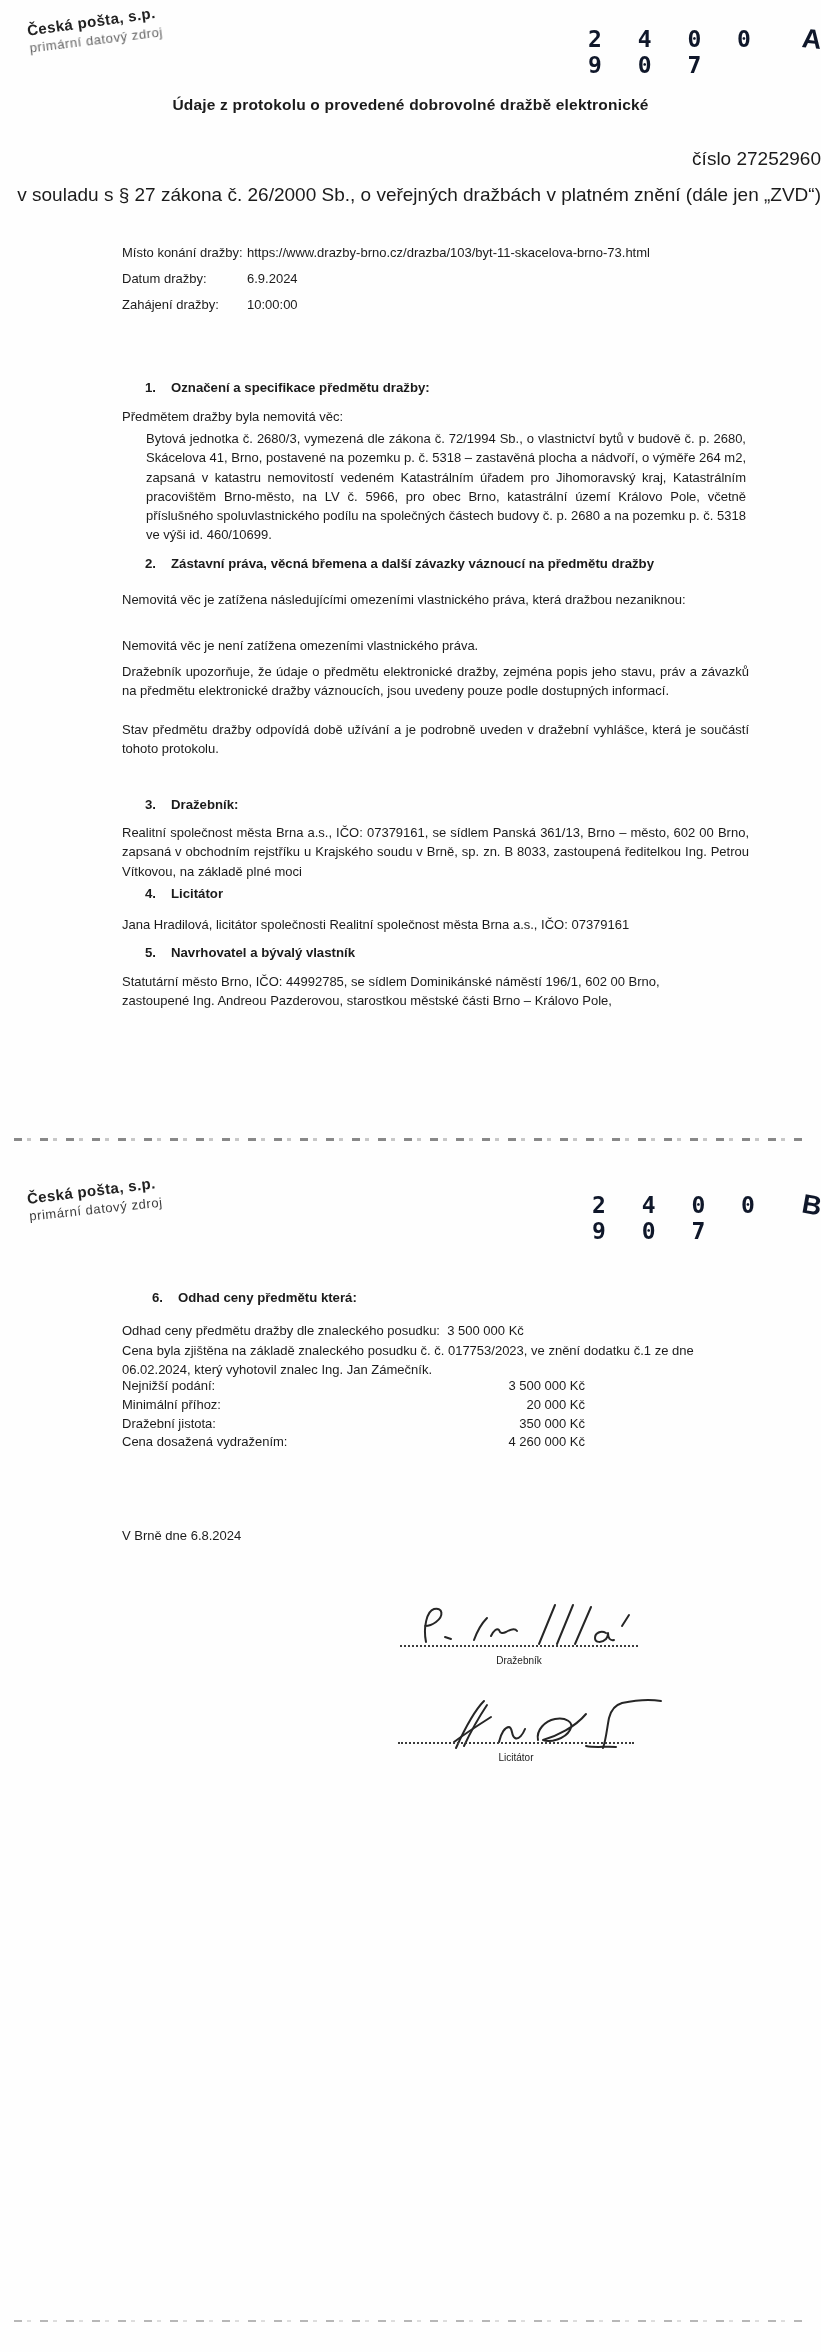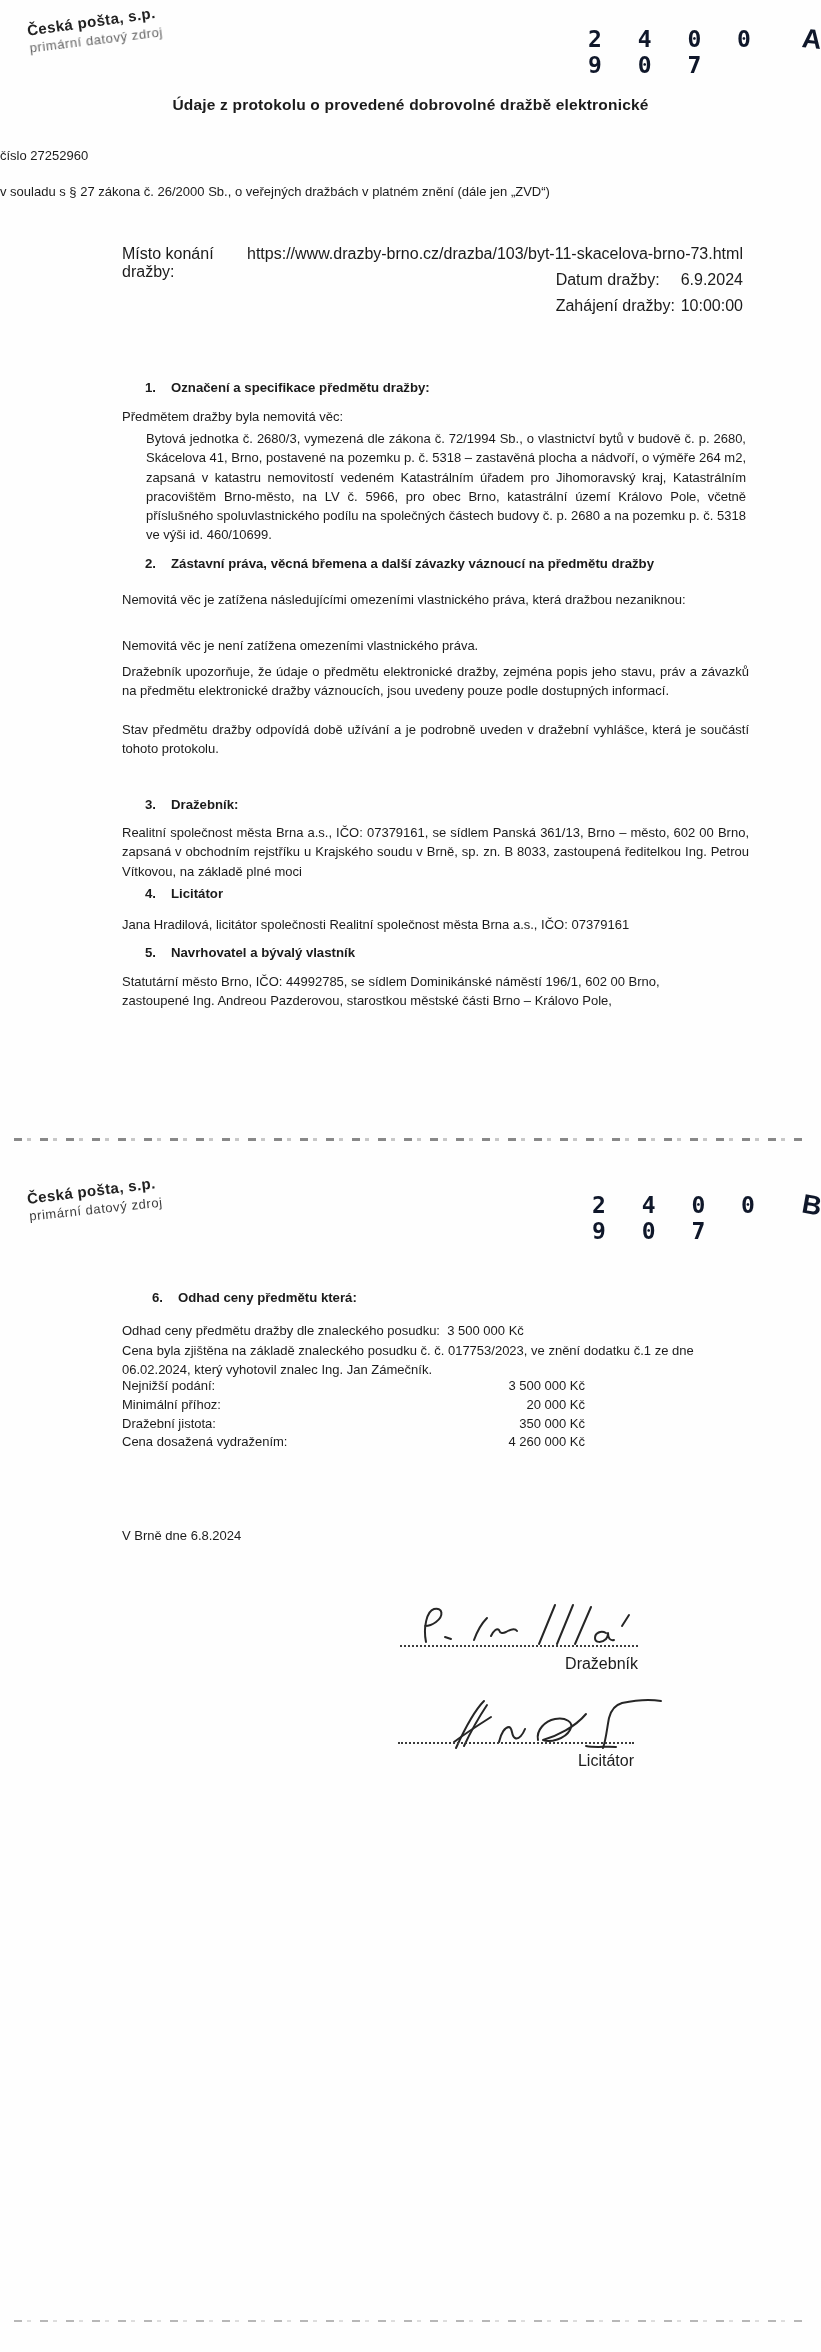--- a/index.html
+++ b/index.html
@@ -17,44 +17,44 @@
   .posta{transform:rotate(-8deg);transform-origin:left top;color:#222;}
   .posta .l1{font-size:15px;font-weight:bold;letter-spacing:.4px;}
   .posta .l2{font-size:13px;margin-top:3px;color:#3a3a3a;letter-spacing:.6px;transform:rotate(1deg);}
   .posta.cut .l2{opacity:.8;filter:blur(.3px);}
   
   .docnum{display:flex;align-items:flex-start;color:#0f172a;}
   .docnum .digits{font-family:"DejaVu Sans Mono", monospace;font-weight:bold;font-size:23px;letter-spacing:11px;}
   .docnum .letter{font-weight:900;font-size:27px;margin-left:2px;transform:rotate(6deg);line-height:1;}
   
   .title{left:0;right:0;text-align:center;font-size:15.5px;font-weight:bold;letter-spacing:.2px;}
-  .subtitle,.law{left:0;right:0;text-align:left;font-size:13px;}
+  .subtitle,.law{left:0;right:0;text-align:right;font-size:19px;}
   
-  .kv-row{display:flex;font-size:16px;height:26px;align-items:flex-start;justify-content:flex-end;}
+  .kv-row{display:flex;font-size:13px;height:26px;align-items:flex-start;}
   .kv-row .k{width:125px;flex:none;}
   .kv-row .v{white-space:nowrap;}
   .heading{display:flex;font-size:13.2px;font-weight:bold;}
   .heading .num{width:26px;flex:none;}
   .para{font-size:13px;line-height:19.3px;}
   .just{text-align:justify;}
   .price-row{display:flex;font-size:13px;height:18.8px;}
   .price-row .k{width:298px;flex:none;}
   .price-row .v{width:165px;text-align:right;white-space:nowrap;}
   .prewrap{white-space:pre-wrap;}
   
   .pagebreak{
     height:3px;
     background:
       repeating-linear-gradient(90deg, rgba(45,45,45,.75) 0 8px, rgba(45,45,45,0) 8px 13px, rgba(45,45,45,.35) 13px 17px, rgba(45,45,45,0) 17px 26px);
     opacity:.75;
   }
   .pagebreak.faint{opacity:.45;height:2px;}
   
   .dotline{border-bottom:2px dotted #3c3c3c;height:0;}
-  .siglabel{font-size:16px;text-align:right;}
+  .siglabel{font-size:10px;text-align:center;}
   svg.sig{overflow:visible;}
   svg.sig path{fill:none;stroke:#262626;stroke-width:2;stroke-linecap:round;stroke-linejoin:round;}
 </style>
 </head>
 <body>
 
 <div class="doc">
 
   <div>
 

